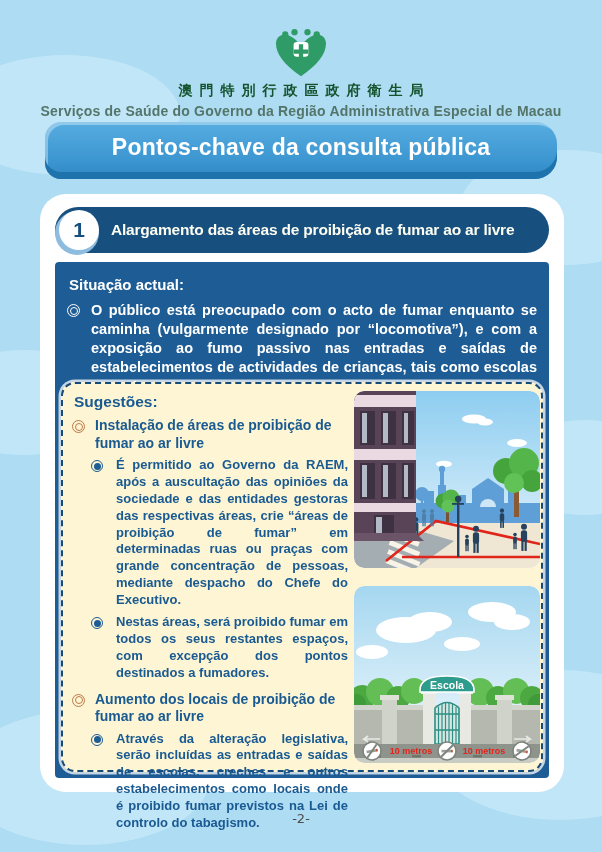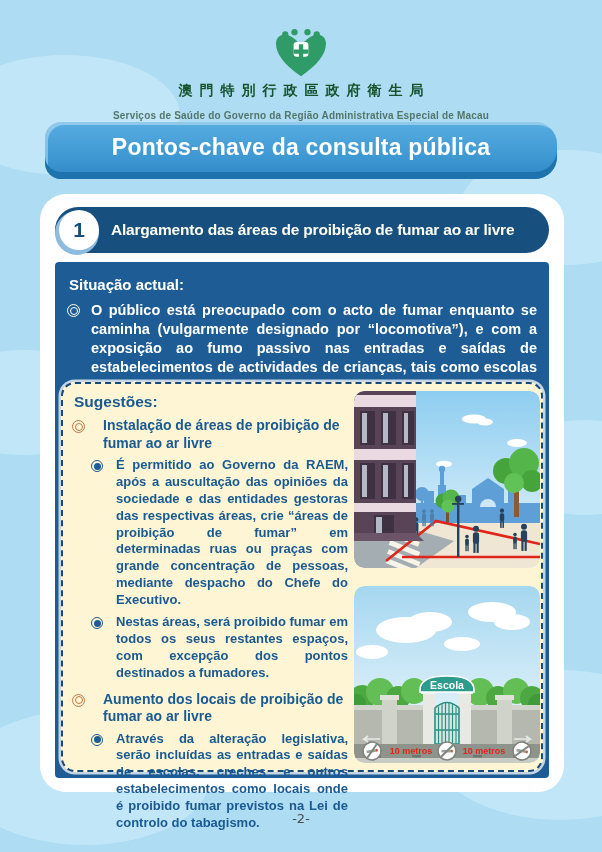--- a/index.html
+++ b/index.html
@@ -6,21 +6,21 @@
   html,body { width:602px; }
   body { font-family:"Liberation Sans", sans-serif; }
   .page { position:relative; width:602px; height:852px; background:#aedcf3; overflow:hidden; }
 
   .cloud { position:absolute; background:#c7e9fa; border-radius:50%; opacity:.75; }
 
   
   .header { position:absolute; top:28px; left:0; width:100%; text-align:center; }
   .logo { display:block; margin:0 auto 4px auto; }
   .org-zh { font-size:14px; letter-spacing:7px; color:#14532d; font-weight:bold; text-indent:7px; }
-  .org-pt { font-size:10px; color:#54756a; font-weight:bold; margin-top:10px; letter-spacing:.2px; }
+  .org-pt { font-size:14px; color:#54756a; font-weight:bold; margin-top:3px; letter-spacing:.2px; }
 
   
   .banner { position:absolute; left:45px; top:122px; width:512px; height:57px;
     background:linear-gradient(180deg,#57ade1 0%, #3b95d0 70%, #2e86c3 100%);
     border-radius:16px 22px 22px 16px;
     box-shadow: inset 0 -7px 0 #1f73ad, inset 3px 3px 0 rgba(255,255,255,.35);
     display:flex; align-items:center; justify-content:center; }
   .banner-title { color:#fff; font-size:23px; font-weight:bold; letter-spacing:.2px; padding-bottom:6px; }
 
   
@@ -47,21 +47,21 @@
   .fisheye::after { content:""; position:absolute; inset:1.5px; border-radius:50%; background:currentColor; }
   .sit-text { color:#fff; font-size:14.5px; font-weight:bold; line-height:1.32; text-align:justify; }
 
   
   .cream-box { position:absolute; left:6px; right:6px; top:120px; bottom:6px;
     background:#fdf5d3; border:2.5px dashed #184a77; border-radius:14px;
     box-shadow:0 0 0 2.5px rgba(255,255,255,.75);
     padding:7px 1px 7px 9px; display:flex; gap:6px; }
   .sug-left { flex:1; min-width:0; }
   .sug-heading { color:#1a5a92; font-size:15.5px; font-weight:bold; margin:2px 0 6px 2px; }
-  .topic { display:grid; grid-template-columns:19px 1fr; column-gap:12px; margin-bottom:4px; }
+  .topic { display:grid; grid-template-columns:19px 1fr; column-gap:4px; margin-bottom:4px; }
   .topic-title { color:#1a5a92; font-size:14px; font-weight:bold; line-height:1.25; }
   .point { display:grid; grid-template-columns:18px 1fr; column-gap:7px; margin:5px 0 5px 19px; }
   .point-text { color:#1a5a92; font-size:13px; font-weight:bold; line-height:1.3; text-align:justify; }
   .orange { color:#bf7b4a; }
   .navy { color:#1d5c94; }
   .white { color:#ffffff; }
 
   .sug-right { width:186px; display:flex; flex-direction:column; justify-content:space-between; }
   .illus { width:186px; height:177px; border-radius:10px; display:block; }
 

